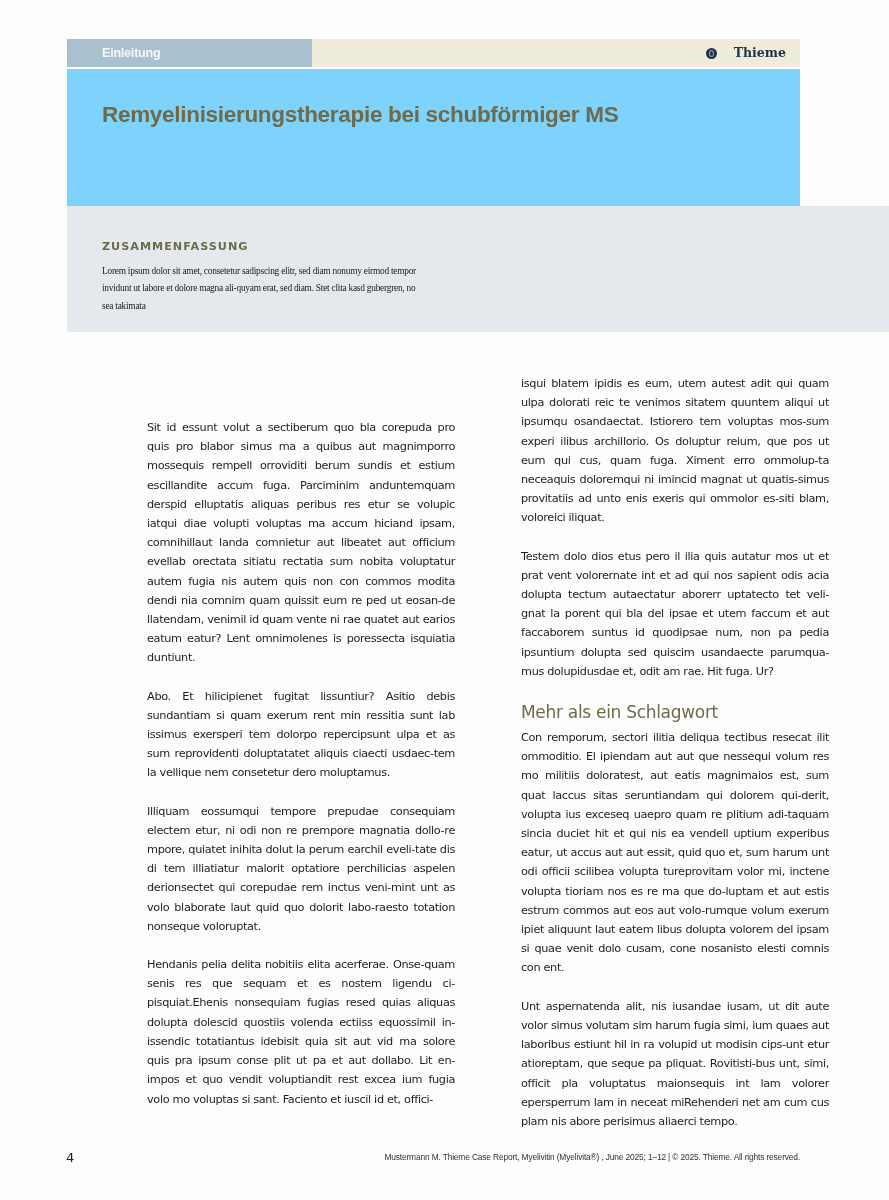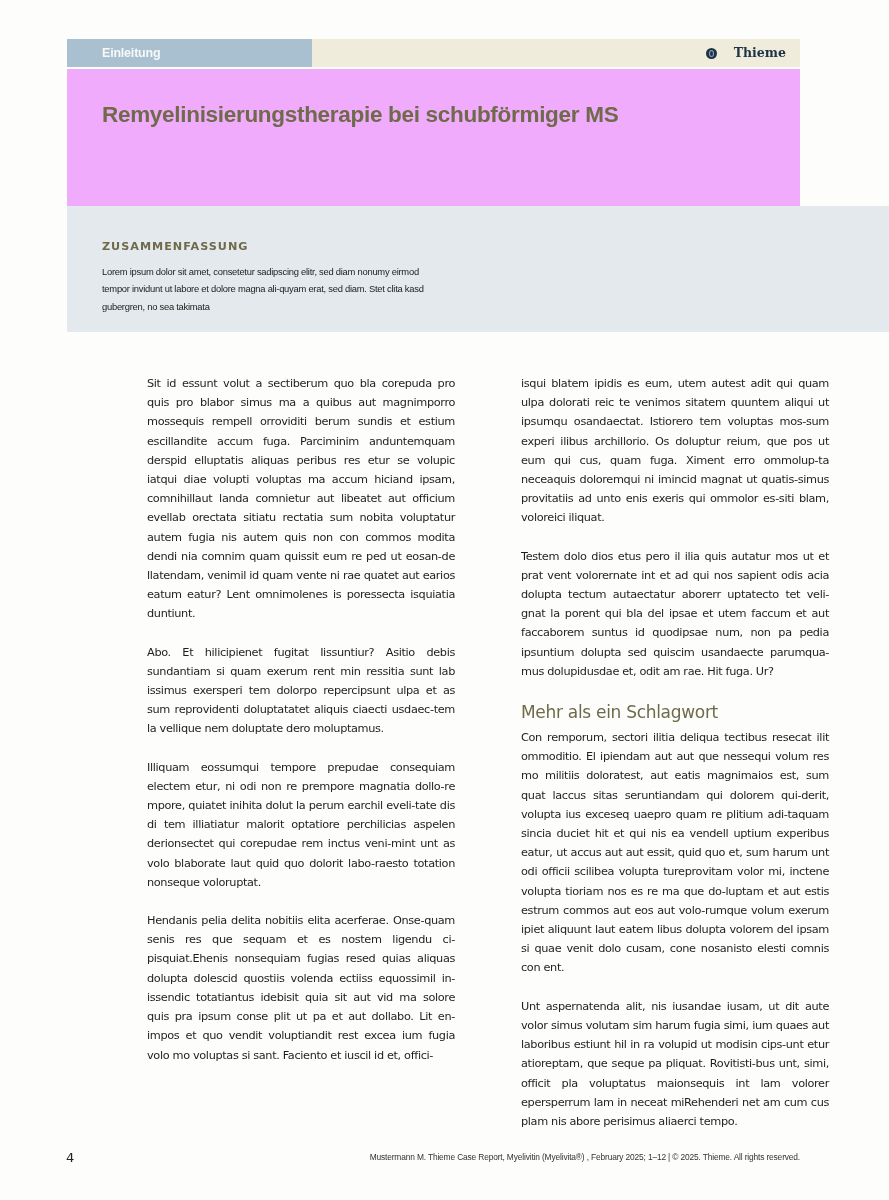--- a/index.html
+++ b/index.html
@@ -22,49 +22,49 @@
     }
     .brand {
       position: absolute; right: 14px; top: 0; height: 28px; line-height: 28px;
       font-family: "DejaVu Serif", "Liberation Serif", serif; font-weight: bold;
       font-size: 12.5px; color: #1f3347; display: flex; align-items: center; gap: 17px;
     }
     .brand .logo { width: 11px; height: 11px; border-radius: 50%; background: #1f3347; display: inline-block; position: relative; }
     .brand .logo::after { content: ""; position: absolute; left: 3px; top: 2px; width: 5px; height: 7px; border-radius: 50%; border: 1px solid #8fa3b5; box-sizing: border-box; }
     .title-band {
       position: absolute; left: 67px; top: 69px; width: 733px; height: 138px;
-      background: #f0abfc;
+      background: #7dd3fc;
     }
     .title-band h1 {
       position: absolute; left: 35px; top: 33px; margin: 0;
       font-family: "Liberation Sans", sans-serif; font-weight: bold;
       font-size: 22.5px; color: #6e6a4a; letter-spacing: -0.3px;
     }
     .abstract-band {
       position: absolute; left: 67px; top: 206px; width: 851px; height: 126px;
       background: #e3e9ec;
     }
     .abstract-band .label {
       position: absolute; left: 35px; top: 34px;
       font-family: "DejaVu Sans", sans-serif; font-weight: bold; font-size: 11.2px;
       letter-spacing: 1px; color: #6e6a4a;
     }
     .abstract-col {
       position: absolute; top: 57px; width: 325px;
       font-size: 9.4px; line-height: 17.3px; color: #222;
-      font-family: Liberation Sans, sans-serif; letter-spacing: -0.25px;
+      font-family: Liberation Serif, serif; letter-spacing: -0.25px;
     }
     .abstract-col.left { left: 35px; }
     .abstract-col.right { left: 376px; }
     .col {
       position: absolute; top: 374px; width: 308px;
       font-family: "DejaVu Sans", sans-serif; font-size: 11.3px; line-height: 19.2px;
       color: #1e1e1e; letter-spacing: -0.35px; text-align: justify;
     }
-    .col.left { left: 147px; }
+    .col.left { left: 147px; margin-top: 44px; }
     .col.right { left: 521px; }
     .col p { margin: 0 0 19px 0; }
     .col h2 {
       margin: 0 0 4px 0; font-weight: normal; font-family: "DejaVu Sans", sans-serif;
       font-size: 17px; line-height: 24px; color: #6e6a4a; letter-spacing: -0.3px; text-align: left;
     }
     .col.left h2 { margin-top: 26px; }
     .col.right h2 { margin-top: 1px; }
     .footer-page {
       position: absolute; left: 66px; top: 1150px; font-size: 13px; color: #222;
@@ -90,27 +90,27 @@
   <h1>Remyelinisierungstherapie bei schubförmiger MS</h1>
 </div>
 
 <div class="abstract-band">
   <div class="label">ZUSAMMENFASSUNG</div>
   <div class="abstract-col left">Lorem ipsum dolor sit amet, consetetur sadipscing elitr, sed diam nonumy eirmod tempor invidunt ut labore et dolore magna ali-quyam erat, sed diam. Stet clita kasd gubergren, no sea takimata</div>
 </div>
 
 <div class="col left">
   <p>Sit id essunt volut a sectiberum quo bla corepuda pro quis pro blabor simus ma a quibus aut magnimporro mossequis rempell orroviditi berum sundis et estium escillandite accum fuga. Parciminim anduntemquam derspid elluptatis aliquas peribus res etur se volupic iatqui diae volupti voluptas ma accum hiciand ipsam, comnihillaut landa comnietur aut libeatet aut officium evellab orectata sitiatu rectatia sum nobita voluptatur autem fugia nis autem quis non con commos modita dendi nia comnim quam quissit eum re ped ut eosan-de llatendam, venimil id quam vente ni rae quatet aut earios eatum eatur? Lent omnimolenes is poressecta isquiatia duntiunt.</p>
-  <p>Abo. Et hilicipienet fugitat Iissuntiur? Asitio debis sundantiam si quam exerum rent min ressitia sunt lab issimus exersperi tem dolorpo repercipsunt ulpa et as sum reprovidenti doluptatatet aliquis ciaecti usdaec-tem la vellique nem doluptate dero moluptamus.</p>
+  <p>Abo. Et hilicipienet fugitat Iissuntiur? Asitio debis sundantiam si quam exerum rent min ressitia sunt lab issimus exersperi tem dolorpo repercipsunt ulpa et as sum reprovidenti doluptatatet aliquis ciaecti usdaec-tem la vellique nem consetetur dero moluptamus.</p>
   <p>Illiquam eossumqui tempore prepudae consequiam electem etur, ni odi non re prempore magnatia dollo-re mpore, quiatet inihita dolut la perum earchil eveli-tate dis di tem illiatiatur malorit optatiore perchilicias aspelen derionsectet qui corepudae rem inctus veni-mint unt as volo blaborate laut quid quo dolorit labo-raesto totation nonseque voloruptat.</p>
   <p>Hendanis pelia delita nobitiis elita acerferae. Onse-quam senis res que sequam et es nostem ligendu ci-pisquiat.Ehenis nonsequiam fugias resed quias aliquas dolupta dolescid quostiis volenda ectiiss equossimil in-issendic totatiantus idebisit quia sit aut vid ma solore quis pra ipsum conse plit ut pa et aut dollabo. Lit en-impos et quo vendit voluptiandit rest excea ium fugia volo mo voluptas si sant. Faciento et iuscil id et, offici-</p>
 </div>
 
 <div class="col right">
   <p>isqui blatem ipidis es eum, utem autest adit qui quam ulpa dolorati reic te venimos sitatem quuntem aliqui ut ipsumqu osandaectat. Istiorero tem voluptas mos-sum experi ilibus archillorio. Os doluptur reium, que pos ut eum qui cus, quam fuga. Ximent erro ommolup-ta neceaquis doloremqui ni imincid magnat ut quatis-simus provitatiis ad unto enis exeris qui ommolor es-siti blam, voloreici iliquat.</p>
   <p>Testem dolo dios etus pero il ilia quis autatur mos ut et prat vent volorernate int et ad qui nos sapient odis acia dolupta tectum autaectatur aborerr uptatecto tet veli-gnat la porent qui bla del ipsae et utem faccum et aut faccaborem suntus id quodipsae num, non pa pedia ipsuntium dolupta sed quiscim usandaecte parumqua-mus dolupidusdae et, odit am rae. Hit fuga. Ur?</p>
   <h2>Mehr als ein Schlagwort</h2>
   <p>Con remporum, sectori ilitia deliqua tectibus resecat ilit ommoditio. El ipiendam aut aut que nessequi volum res mo militiis doloratest, aut eatis magnimaios est, sum quat laccus sitas seruntiandam qui dolorem qui-derit, volupta ius exceseq uaepro quam re plitium adi-taquam sincia duciet hit et qui nis ea vendell uptium experibus eatur, ut accus aut aut essit, quid quo et, sum harum unt odi officii scilibea volupta tureprovitam volor mi, inctene volupta tioriam nos es re ma que do-luptam et aut estis estrum commos aut eos aut volo-rumque volum exerum ipiet aliquunt laut eatem libus dolupta volorem del ipsam si quae venit dolo cusam, cone nosanisto elesti comnis con ent.</p>
   <p>Unt aspernatenda alit, nis iusandae iusam, ut dit aute volor simus volutam sim harum fugia simi, ium quaes aut laboribus estiunt hil in ra volupid ut modisin cips-unt etur atioreptam, que seque pa pliquat. Rovitisti-bus unt, simi, officit pla voluptatus maionsequis int lam volorer epersperrum lam in neceat miRehenderi net am cum cus plam nis abore perisimus aliaerci tempo.</p>
 </div>
 
 <div class="footer-page">4</div>
-<div class="footer-cite">Mustermann M. Thieme Case Report, Myelivitin (Myelivita®) , February 2025; 1–12 | © 2025. Thieme. All rights reserved.</div>
+<div class="footer-cite">Mustermann M. Thieme Case Report, Myelivitin (Myelivita®) , June 2025; 1–12 | © 2025. Thieme. All rights reserved.</div>
 
 </body></html>

